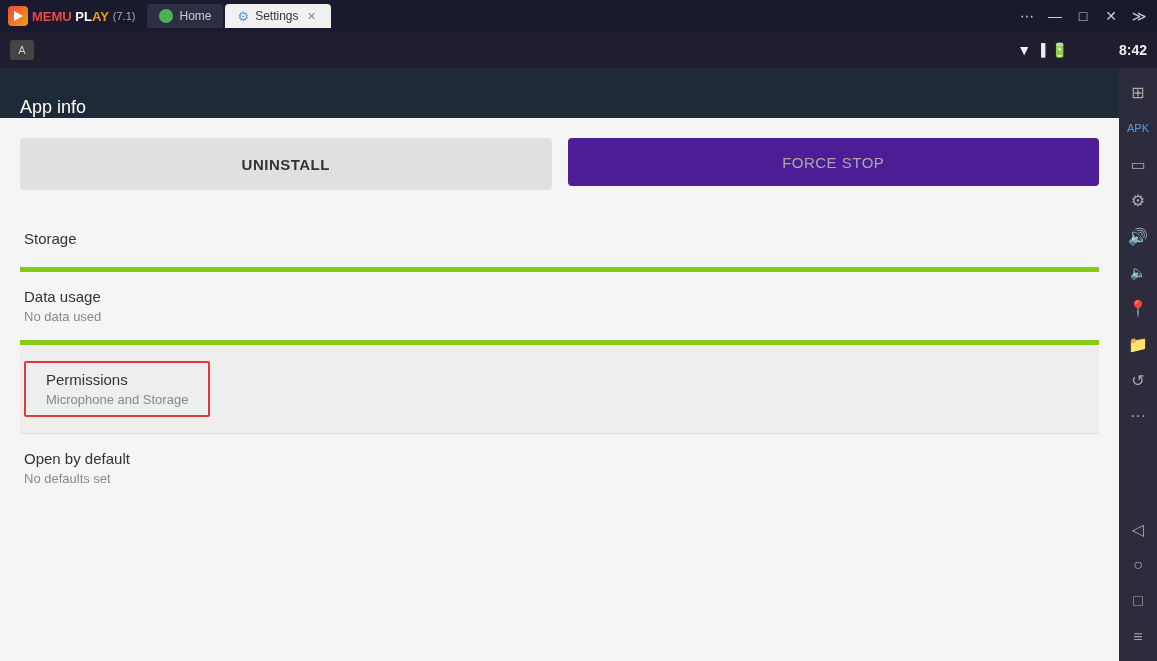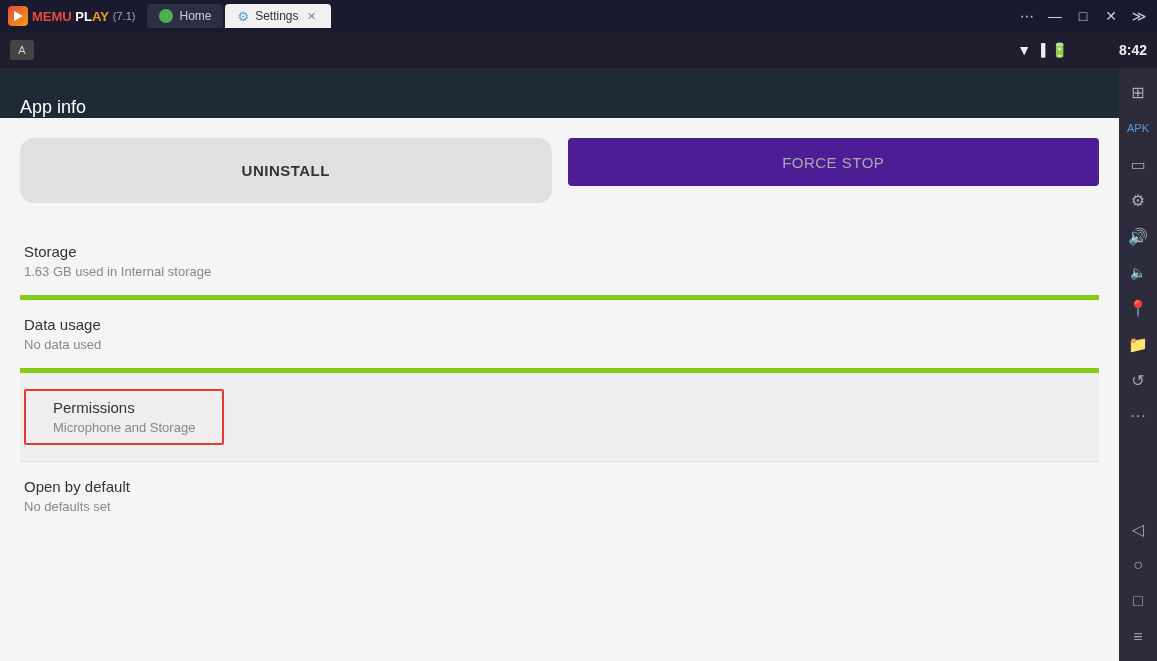--- a/index.html
+++ b/index.html
@@ -130,24 +130,24 @@
       background: #f5f5f5;
       padding: 20px;
     }
 
     
     .buttons-row {
       display: flex; gap: 16px; margin-bottom: 24px;
     }
     .btn-uninstall {
       flex: 1;
-      height: 65px;
+      height: 52px;
       background: #e0e0e0;
       border: none;
-      border-radius: 14px;
+      border-radius: 4px;
       font-size: 15px;
       font-weight: 600;
       color: #333;
       cursor: pointer;
       letter-spacing: 0.5px;
     }
     .btn-force-stop {
       flex: 1;
       height: 48px;
       background: #4c1d95;
@@ -179,21 +179,21 @@
     
     .section-permissions {
       padding: 16px 4px;
       border-bottom: 1px solid #e0e0e0;
       background: #eeeeee;
       cursor: pointer;
     }
     .permissions-highlight-box {
       display: inline-block;
       border: 2px solid #e53935;
-      padding: 8px 27px;
+      padding: 8px 20px;
       border-radius: 2px;
     }
 
     
     .section-notifications {
       padding: 16px 4px;
       border-bottom: 1px solid #e0e0e0;
     }
 
     
@@ -283,21 +283,20 @@
 
   <div class="content-area">
 
     <div class="buttons-row">
       <button class="btn-uninstall">UNINSTALL</button>
       <button class="btn-force-stop">FORCE STOP</button>
     </div>
 
     <div class="section">
       <div class="section-title">Storage</div>
-      <div class="section-subtitle">1.63 GB used in Internal storage</div>
     </div>
 
     <div class="section">
       <div class="section-title">Data usage</div>
       <div class="section-subtitle">No data used</div>
     </div>
 
     <div class="section-permissions">
       <div class="permissions-highlight-box">
         <div class="section-title">Permissions</div>

